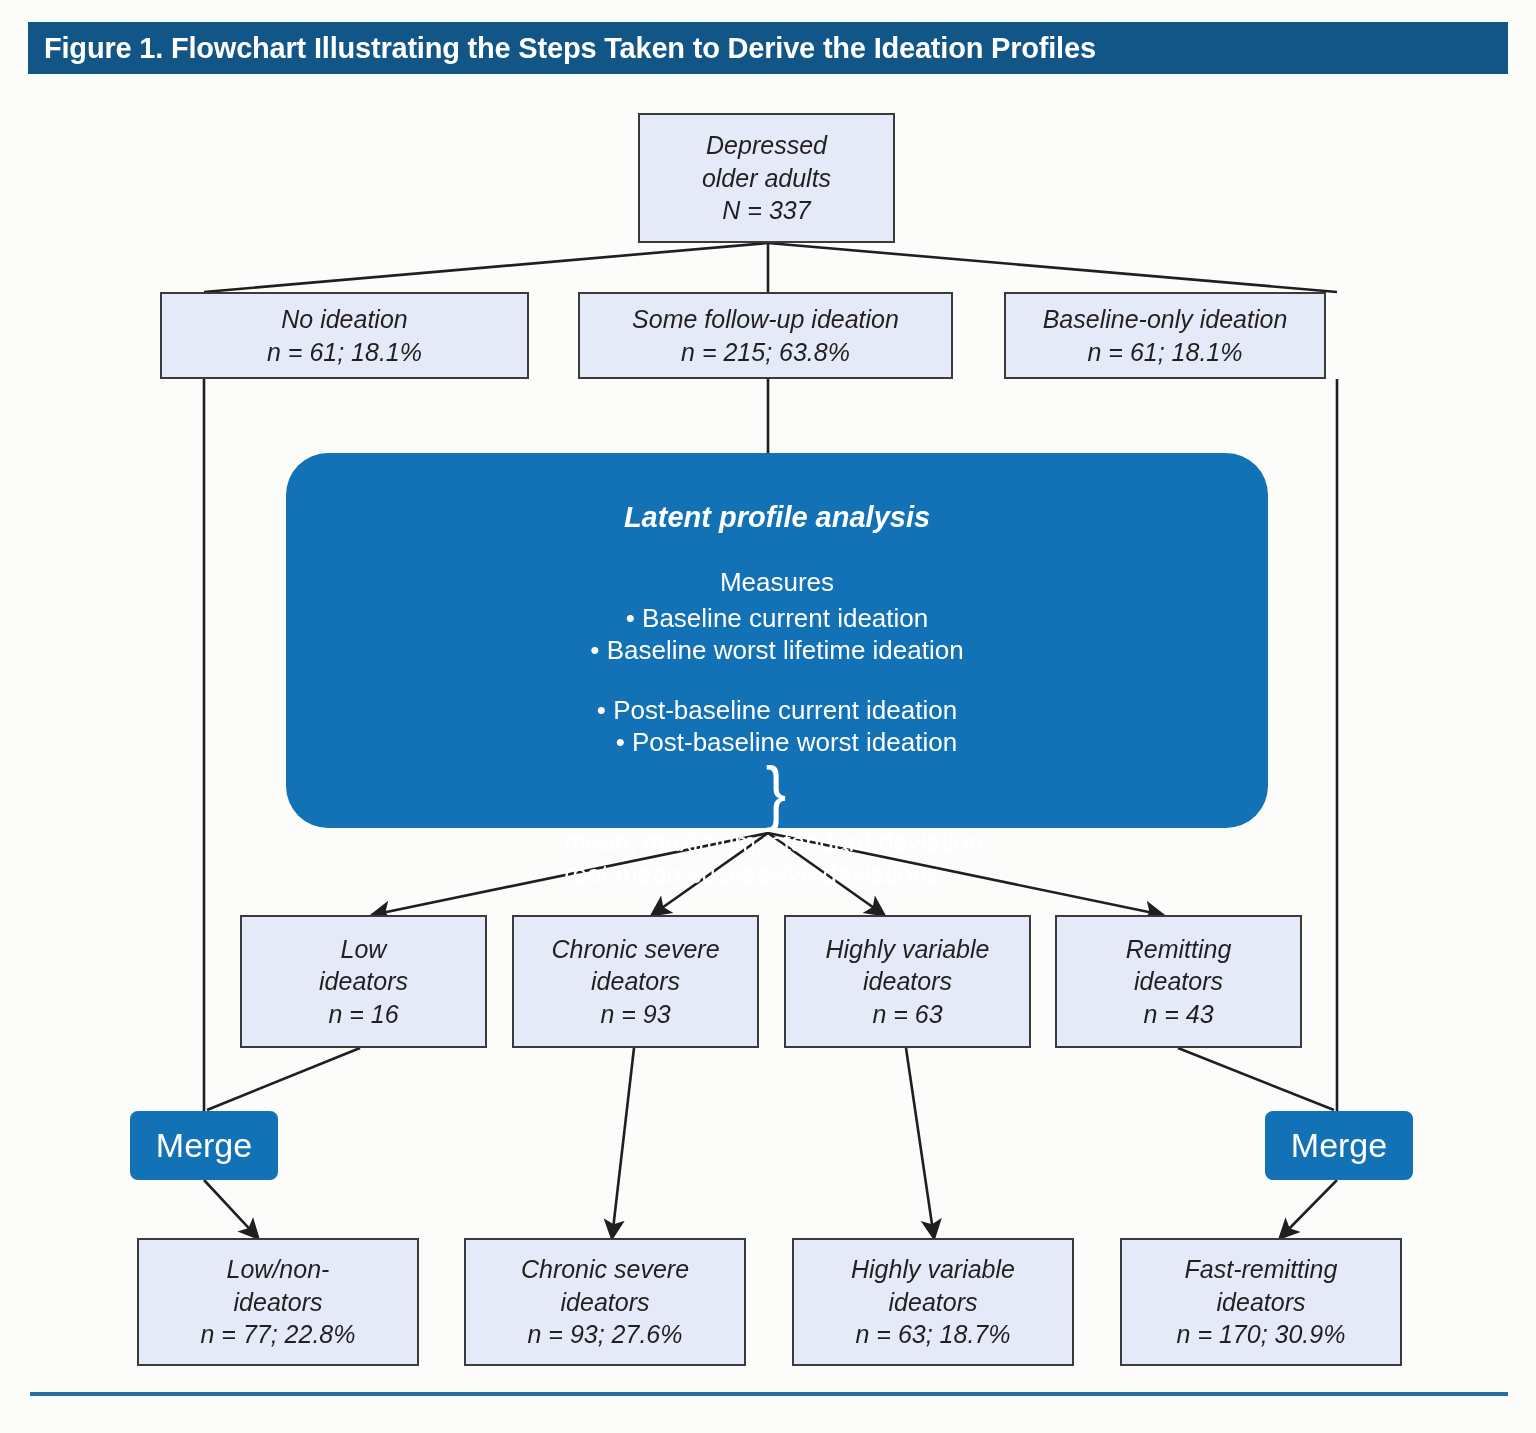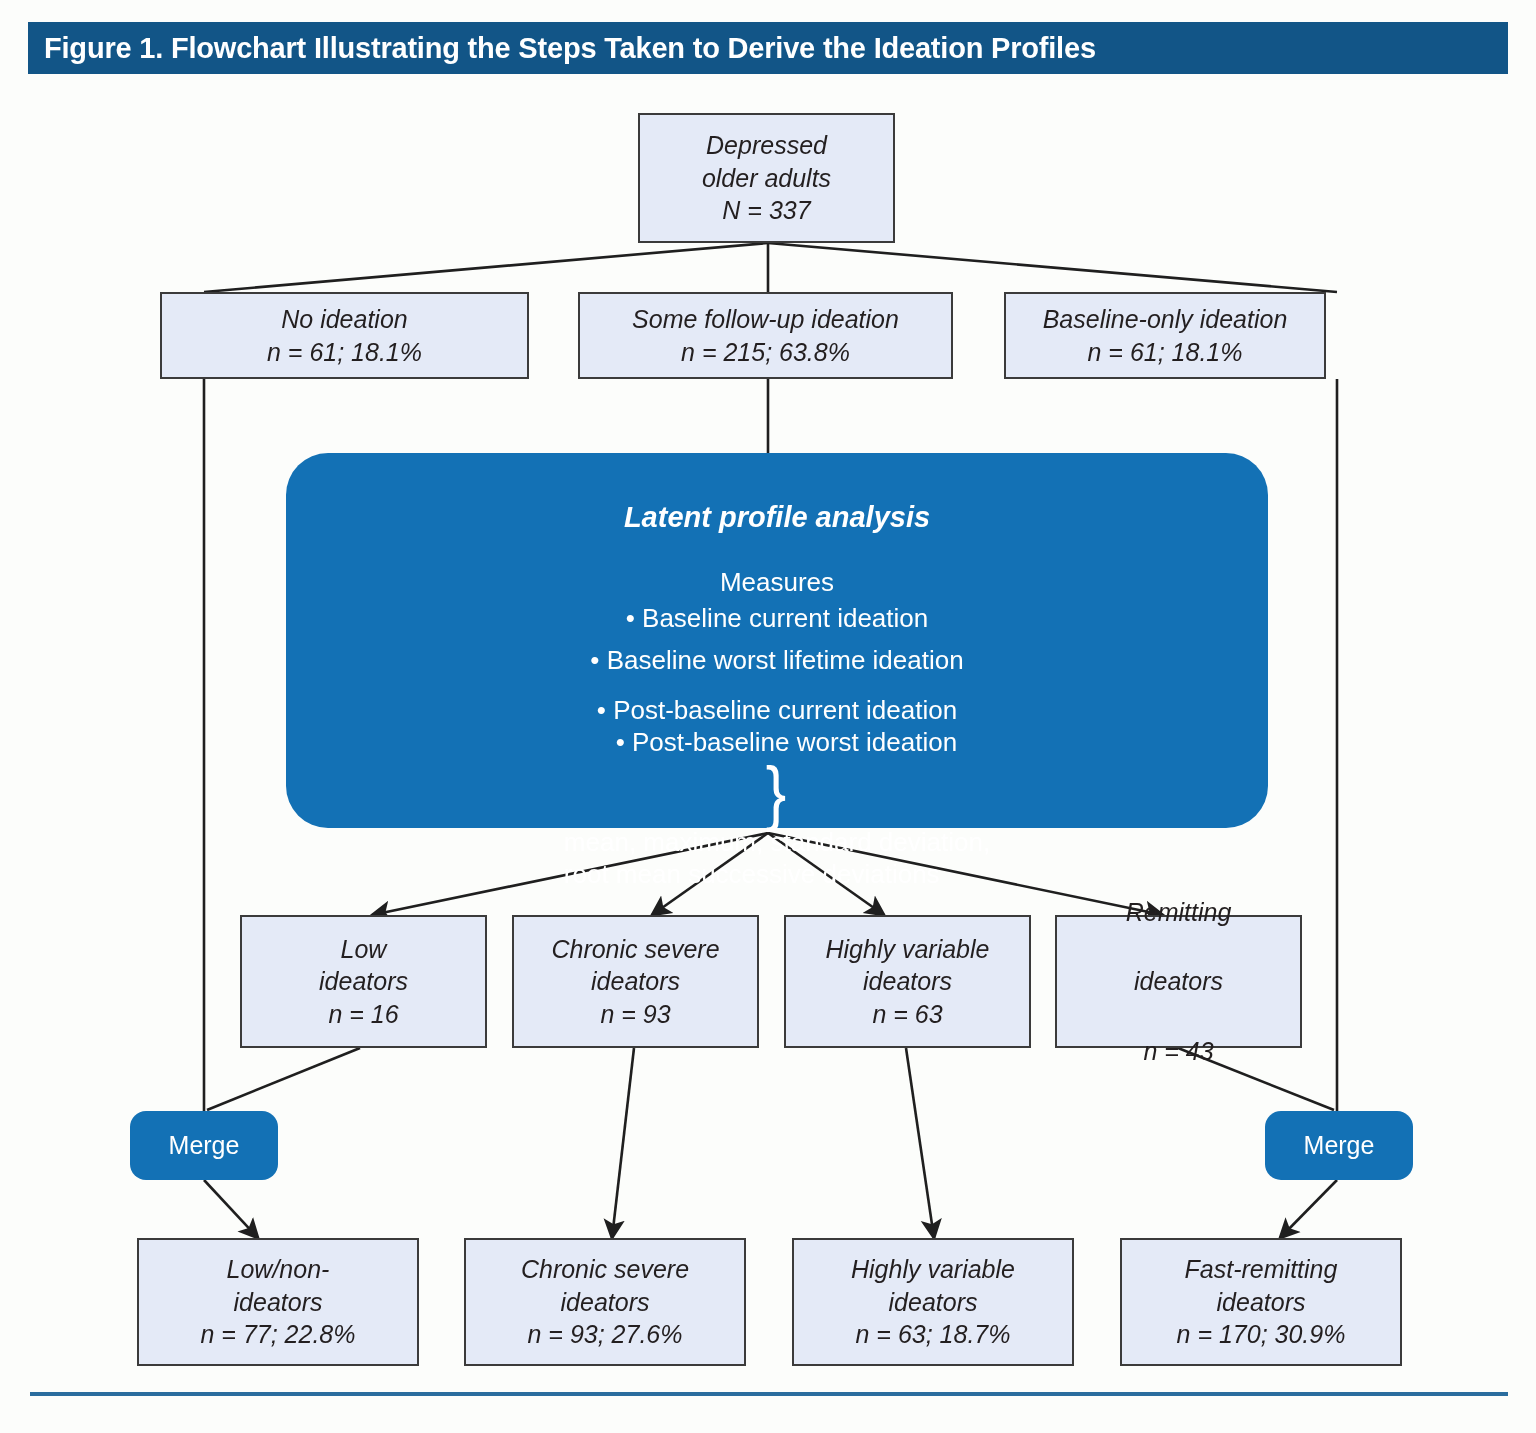--- a/index.html
+++ b/index.html
@@ -107,21 +107,21 @@
     font-size: 26px;
   }
   #lpa-measure-1, #lpa-measure-2 {
     position: absolute;
     left: 0;
     width: 100%;
     text-align: center;
     font-size: 26px;
   }
   #lpa-measure-1 { top: 150px; }
-  #lpa-measure-2 { top: 192px; }
+  #lpa-measure-2 { top: 182px; }
 
   #lpa-lower {
     position: absolute;
     top: 242px;
     left: 0;
     width: 100%;
     display: flex;
     flex-direction: column;
     align-items: center;
     justify-content: flex-start;
@@ -142,23 +142,23 @@
     text-align: left;
     font-size: 26px;
     line-height: 1.22;
   }
 
   
   .merge-chip {
     position: absolute;
     box-sizing: border-box;
     background: #1371b5;
-    border-radius: 16px;
+    border-radius: 8px;
     color: #ffffff;
-    font-size: 25px;
+    font-size: 34px;
     display: flex;
     align-items: center;
     justify-content: center;
   }
 </style>
 </head>
 <body>
 
 <div id="page">
 
@@ -254,21 +254,21 @@
     <span class="ln">ideators</span>
     <span class="ln">n = 93</span>
   </div>
 
   <div class="node" style="left:784px; top:915px; width:247px; height:133px;">
     <span class="ln">Highly variable</span>
     <span class="ln">ideators</span>
     <span class="ln">n = 63</span>
   </div>
 
-  <div class="node" style="left:1055px; top:915px; width:247px; height:133px;gap:37px;">
+  <div class="node" style="left:1055px; top:915px; width:247px; height:133px;">
     <span class="ln">Remitting</span>
     <span class="ln">ideators</span>
     <span class="ln">n = 43</span>
   </div>
 
   <div class="merge-chip" style="left:130px; top:1111px; width:148px; height:69px;">
     <span>Merge</span>
   </div>
 
   <div class="merge-chip" style="left:1265px; top:1111px; width:148px; height:69px;">

